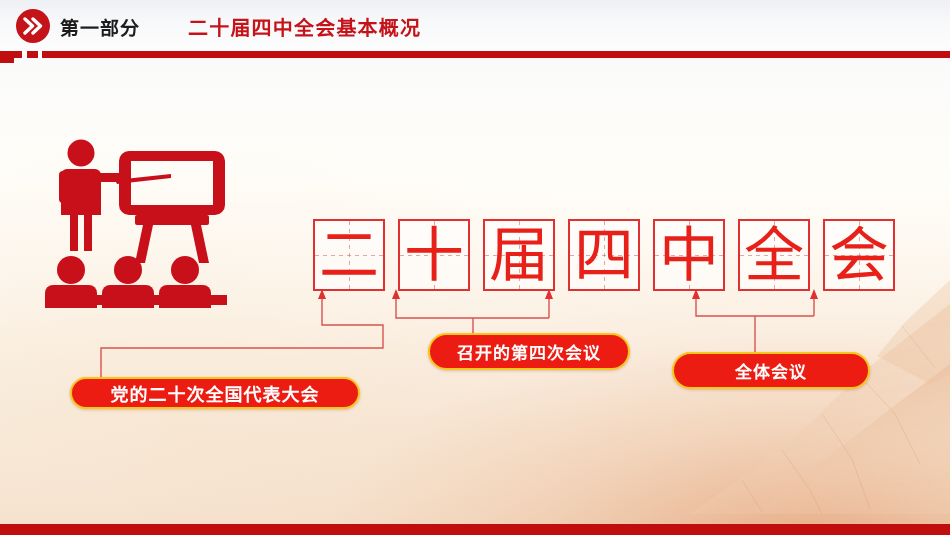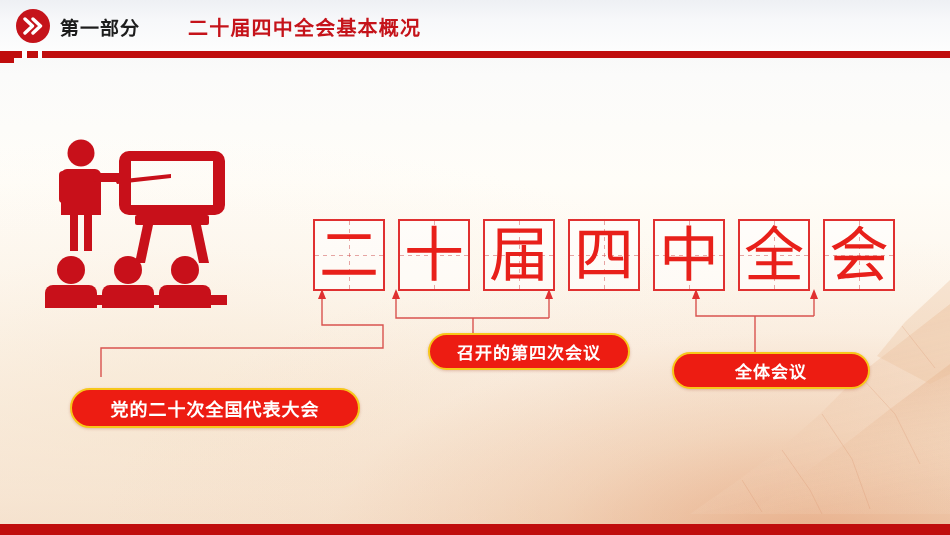--- a/index.html
+++ b/index.html
@@ -71,21 +71,21 @@
   
   .connectors{position:absolute;left:0;top:0;width:950px;height:535px;pointer-events:none;}
 
   
   .pill{
     position:absolute;display:flex;align-items:center;justify-content:center;
     background:#ed1c12;border:2.5px solid #f7c71a;border-radius:999px;
     color:#ffffff;font-weight:bold;letter-spacing:1px;white-space:nowrap;
     box-sizing:border-box;box-shadow:0 1px 3px rgba(150,40,10,.25);
   }
-  .pill.p1{left:70px;top:377px;width:290px;height:40px;font-size:18px;margin-top:11px;}
+  .pill.p1{left:70px;top:377px;width:290px;height:32px;font-size:18px;}
   .pill.p2{left:428px;top:333px;width:202px;height:37px;font-size:17px;}
   .pill.p3{left:672px;top:352px;width:198px;height:37px;font-size:17px;}
 
   
   .footer{position:absolute;left:0;bottom:0;width:950px;height:11px;background:#c00d0d;}
 </style>
 </head>
 <body>
 
 <div class="slide">

